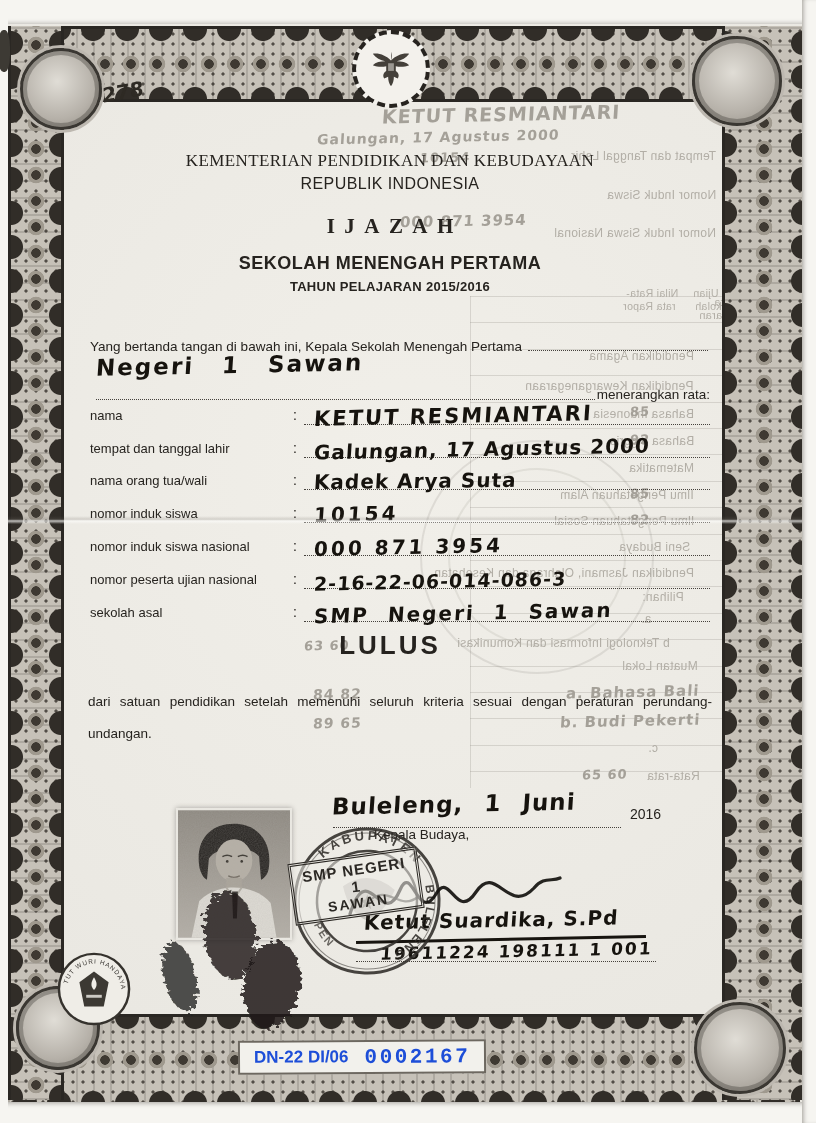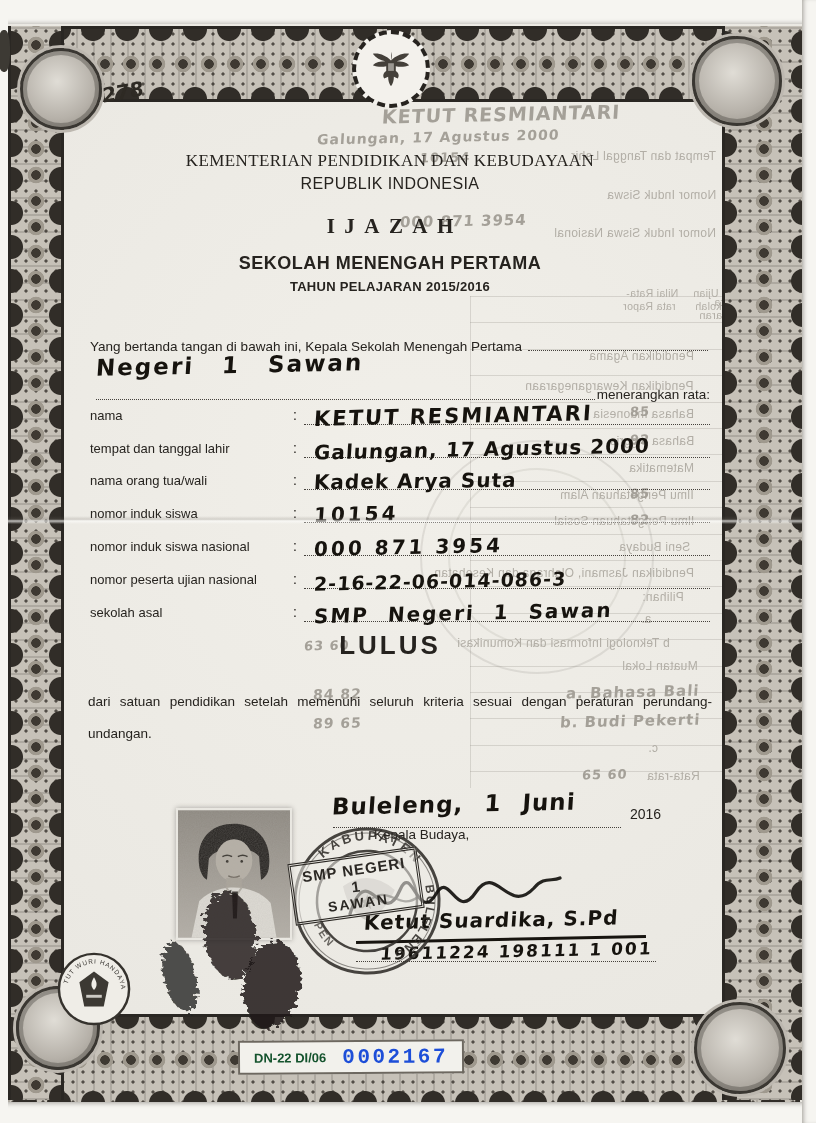--- a/index.html
+++ b/index.html
@@ -105,21 +105,21 @@
   .tutwuri{position:absolute;left:56px;top:950px;z-index:7;}
   .roundstamp{position:absolute;left:282px;top:816px;z-index:7;opacity:.88;transform:rotate(4deg);}
   .rectstamp{position:absolute;left:291px;top:855px;width:116px;z-index:8;transform:rotate(-8deg);
     border:3px double #2b2824;background:rgba(238,236,231,.55);padding:3px 4px;text-align:center;color:#2b2824;}
   .rectstamp .l1{font-size:15px;font-weight:700;letter-spacing:1px;}
   .rectstamp .l2{font-size:14px;font-weight:700;letter-spacing:2px;}
   .signature{position:absolute;left:338px;top:842px;z-index:7;}
   
   .serial{position:absolute;left:238px;top:1040px;height:30px;z-index:8;display:flex;align-items:center;gap:16px;
     padding:0 14px;background:#f2f1ec;border:2px solid #6d6860;transform:rotate(-.4deg);}
-  .serial .code{font-size:13px;font-weight:600;color:#14532d;}
+  .serial .code{font-size:17px;font-weight:600;color:#1d4ed8;}
   .serial .num{font-family:"Liberation Mono","DejaVu Sans Mono",monospace;font-size:21px;font-weight:700;
     letter-spacing:2.5px;color:#1d4ed8;}
   .footnote{position:absolute;left:14px;top:1080px;z-index:9;font-size:7.5px;line-height:10px;color:#5e5a55;}
 </style>
 </head>
 <body>
 
 <div class="page">
 
   <div class="bleed-grid"></div>

